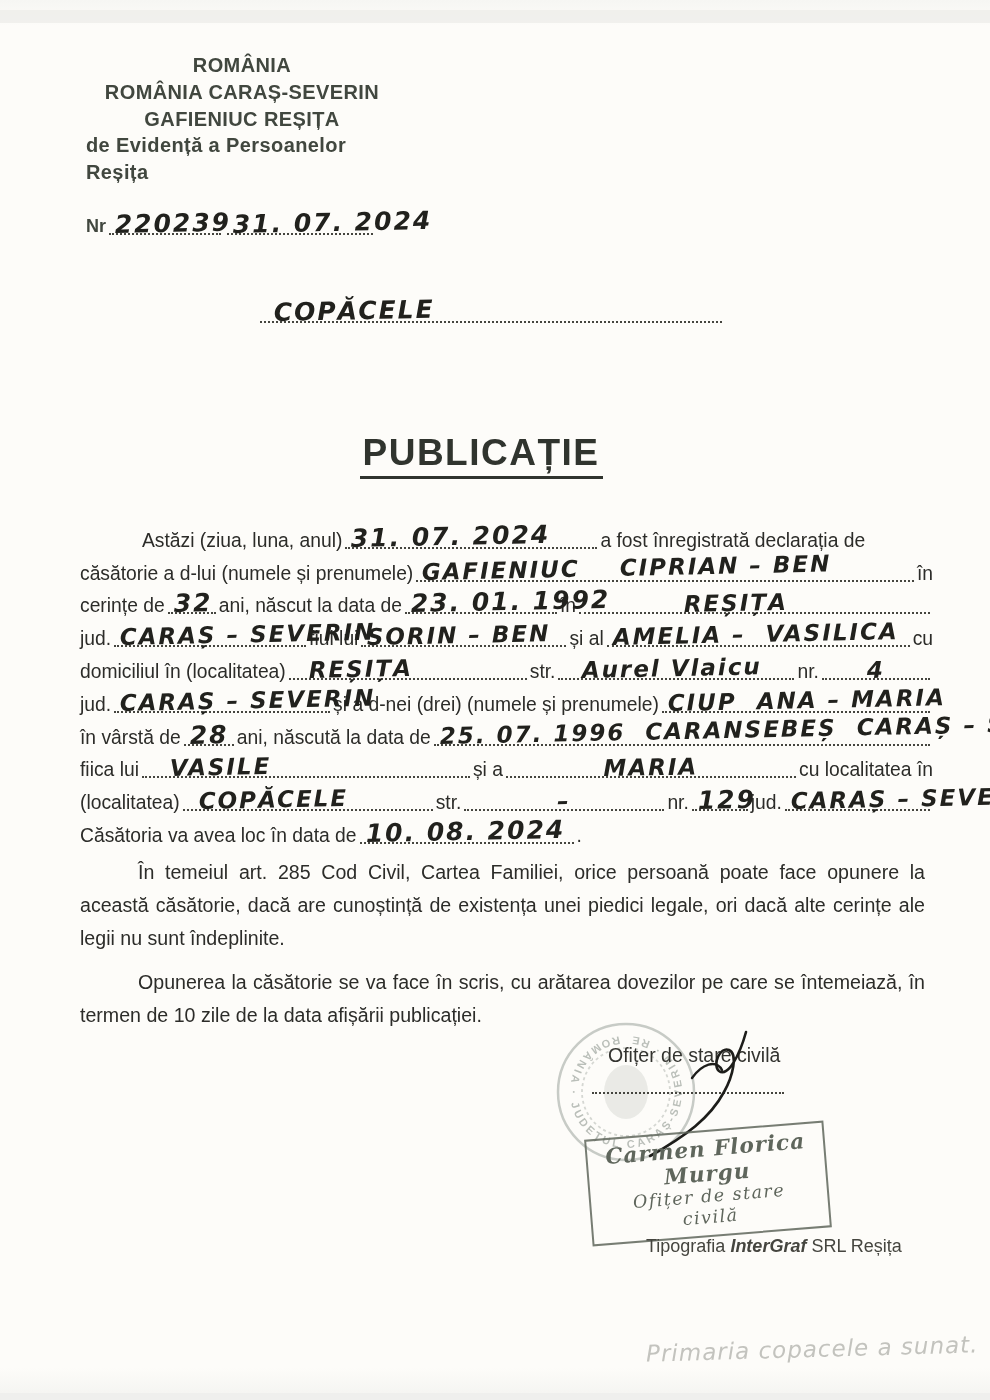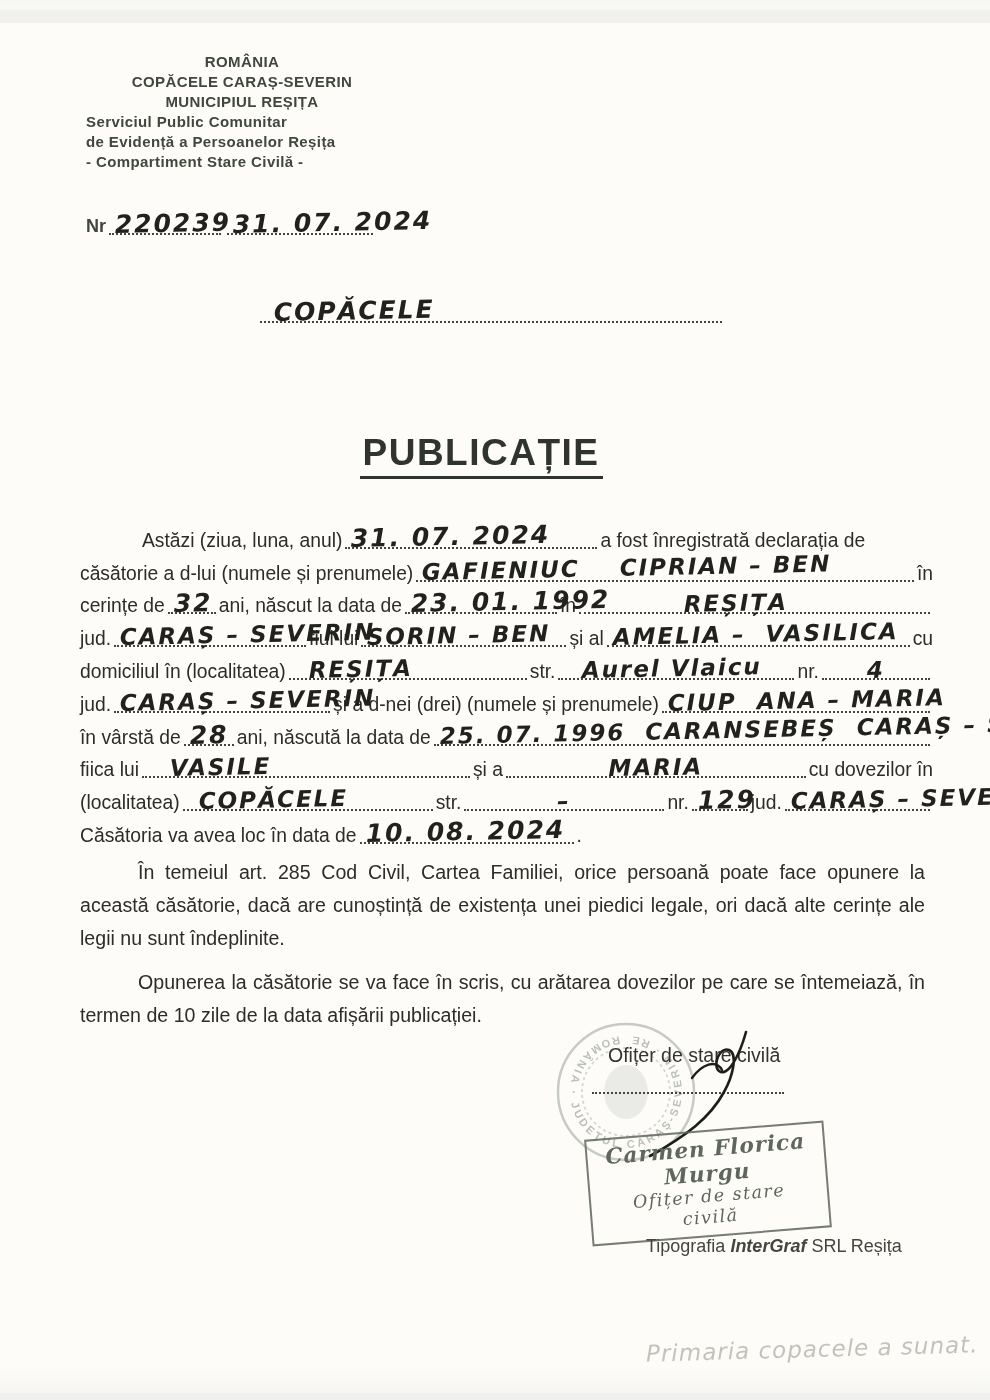--- a/index.html
+++ b/index.html
@@ -10,21 +10,21 @@
       #fdfcf9;
     overflow:hidden;
     font-family:"Liberation Sans", sans-serif;
     color:#2b2b28;
   }
   .scanband-top{position:absolute;left:0;top:10px;width:100%;height:13px;background:#ededea;opacity:.8;}
   .scanband-bot{position:absolute;left:0;bottom:0;width:100%;height:7px;background:#eeeeec;opacity:.9;}
 
   
   .hdr{position:absolute;left:86px;top:52px;width:312px;color:#41473f;font-weight:bold;
-       font-size:15px;line-height:1.34;letter-spacing:.4px;}
+       font-size:20px;line-height:1.34;letter-spacing:.4px;}
   .hdr .hc{text-align:center;}
   .hdr .hl{text-align:left;}
 
   .nrline{position:absolute;left:86px;top:204px;width:290px;display:flex;align-items:flex-end;height:36px;}
   .nrline .nr{font-weight:bold;color:#41473f;font-size:18px;padding-bottom:3px;flex-shrink:0;}
 
   
   .fill{position:relative;border-bottom:2.5px dotted #45453f;margin:0 3px 5px 3px;height:10px;}
   .grow{flex:1 1 auto;}
   .hw{
@@ -84,25 +84,23 @@
 </style>
 </head>
 <body>
 
 <div class="sheet">
   <div class="scanband-top"></div>
   <div class="scanband-bot"></div>
 
   <div class="hdr">
     <div class="hc">ROMÂNIA</div>
-    <div class="hc">COPĂCELE CARAȘ-SEVERIN</div>
-    <div class="hc">MUNICIPIUL REȘIȚA</div>
-    <div class="hl">Serviciul Public Comunitar</div>
+    <div class="hc">ROMÂNIA CARAȘ-SEVERIN</div>
+    <div class="hc">GAFIENIUC REȘIȚA</div>
     <div class="hl">de Evidență a Persoanelor Reșița</div>
-    <div class="hl">- Compartiment Stare Civilă -</div>
   </div>
 
   <div class="nrline">
     <span class="nr">Nr</span>
     <span class="fill" style="width:112px;">
       <span class="hw hw-lg">220239</span>
     </span>
     <span class="fill grow">
       <span class="hw hw-lg">31. 07. 2024</span>
     </span>
@@ -207,21 +205,21 @@
 
     <div class="fline">
       <span class="ftext">fiica lui</span>
       <span class="fill" style="width:328px;">
         <span class="hw" style="left:28px;">VASILE</span>
       </span>
       <span class="ftext">și a</span>
       <span class="fill grow">
         <span class="hw hw-c">MARIA</span>
       </span>
-      <span class="ftext">cu dovezilor în</span>
+      <span class="ftext">cu localitatea în</span>
     </div>
 
     <div class="fline">
       <span class="ftext">(localitatea)</span>
       <span class="fill" style="width:250px;">
         <span class="hw" style="left:16px;">COPĂCELE</span>
       </span>
       <span class="ftext">str.</span>
       <span class="fill" style="width:200px;">
         <span class="hw hw-c">–</span>

